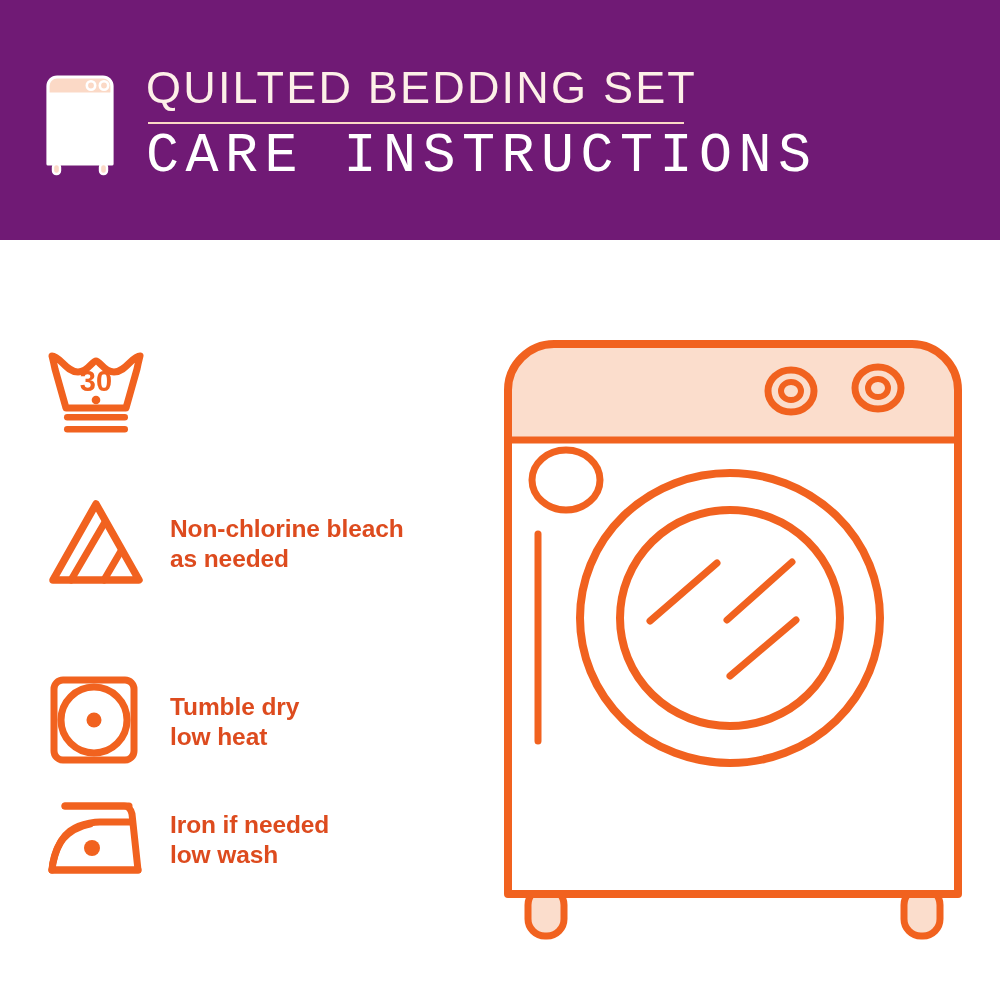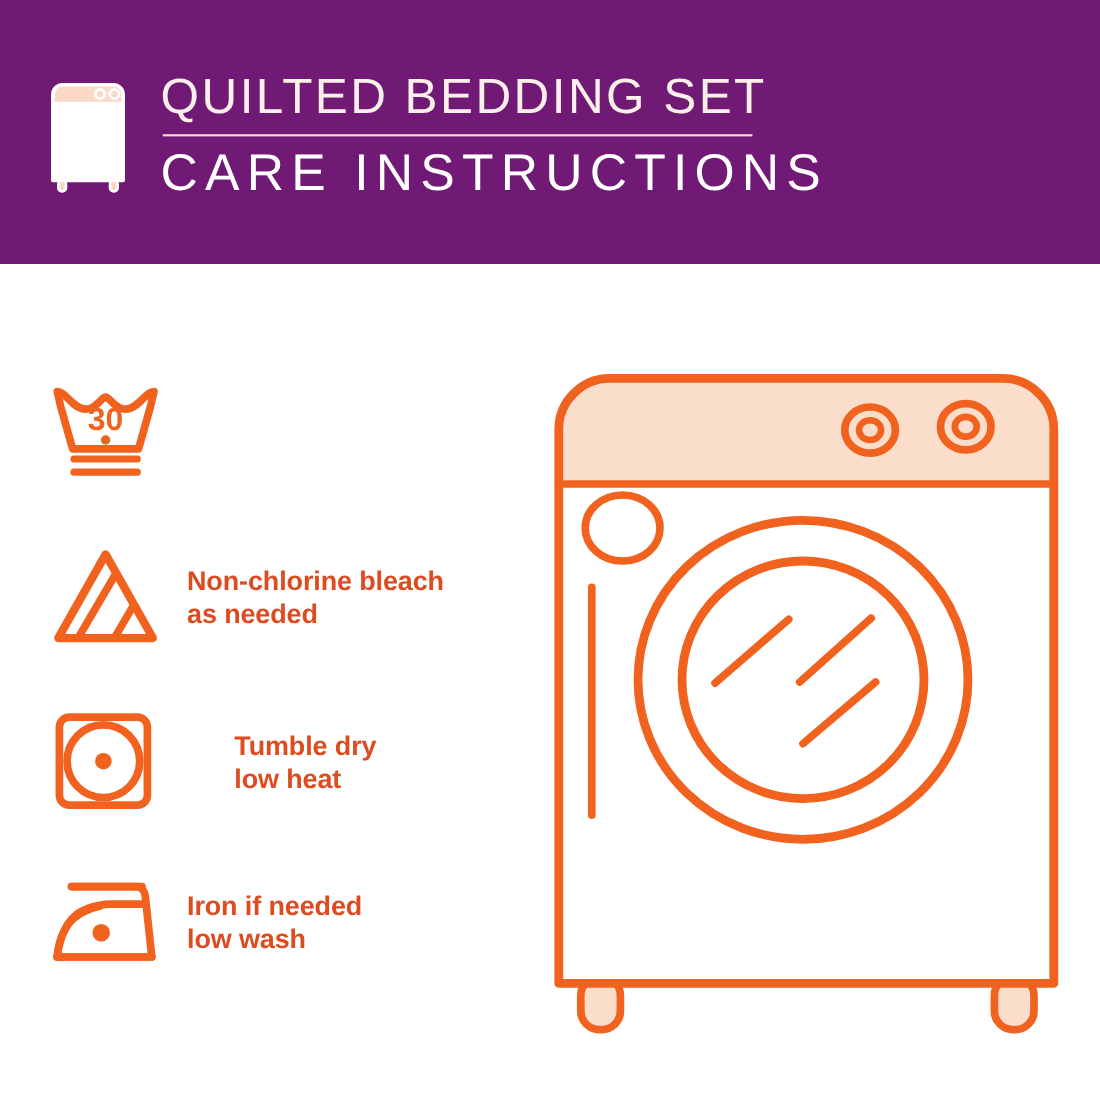--- a/index.html
+++ b/index.html
@@ -46,23 +46,23 @@
     color: #FDF0E8;
     white-space: nowrap;
   }
   #header-divider {
     width: 536px;
     height: 2px;
     background: #FBD9C6;
     margin: 8px 0 6px 2px;
   }
   #header-title-sub {
-    font-family: Liberation Sans, sans-serif;
+    font-family: Liberation Mono, monospace;
     font-weight: 400;
-    font-size: 47px;
+    font-size: 55px;
     line-height: 54px;
     letter-spacing: 6.5px;
     color: #FFFFFF;
     white-space: nowrap;
   }
 
   
   #instructions-list {
     position: absolute;
     left: 0;
@@ -89,21 +89,21 @@
     font-weight: 700;
     font-size: 24.5px;
     line-height: 30px;
     letter-spacing: -0.1px;
     color: #DD4B1E;
     white-space: pre-line;
     padding-top: 2px;
   }
   #row-wash   { top: 102px; }
   #row-bleach { top: 256px; }
-  #row-dry    { top: 404px; gap: 43px; }
+  #row-dry    { top: 432px; }
   #row-iron   { top: 558px; }
 
   #row-wash .instruction-text   { padding-top: 2px; }
   #row-bleach .instruction-text { padding-top: 18px; }
   #row-dry .instruction-text    { padding-top: 20px; }
   #row-iron .instruction-text   { padding-top: 12px; }
 
   
   #machine-illustration {
     position: absolute;

